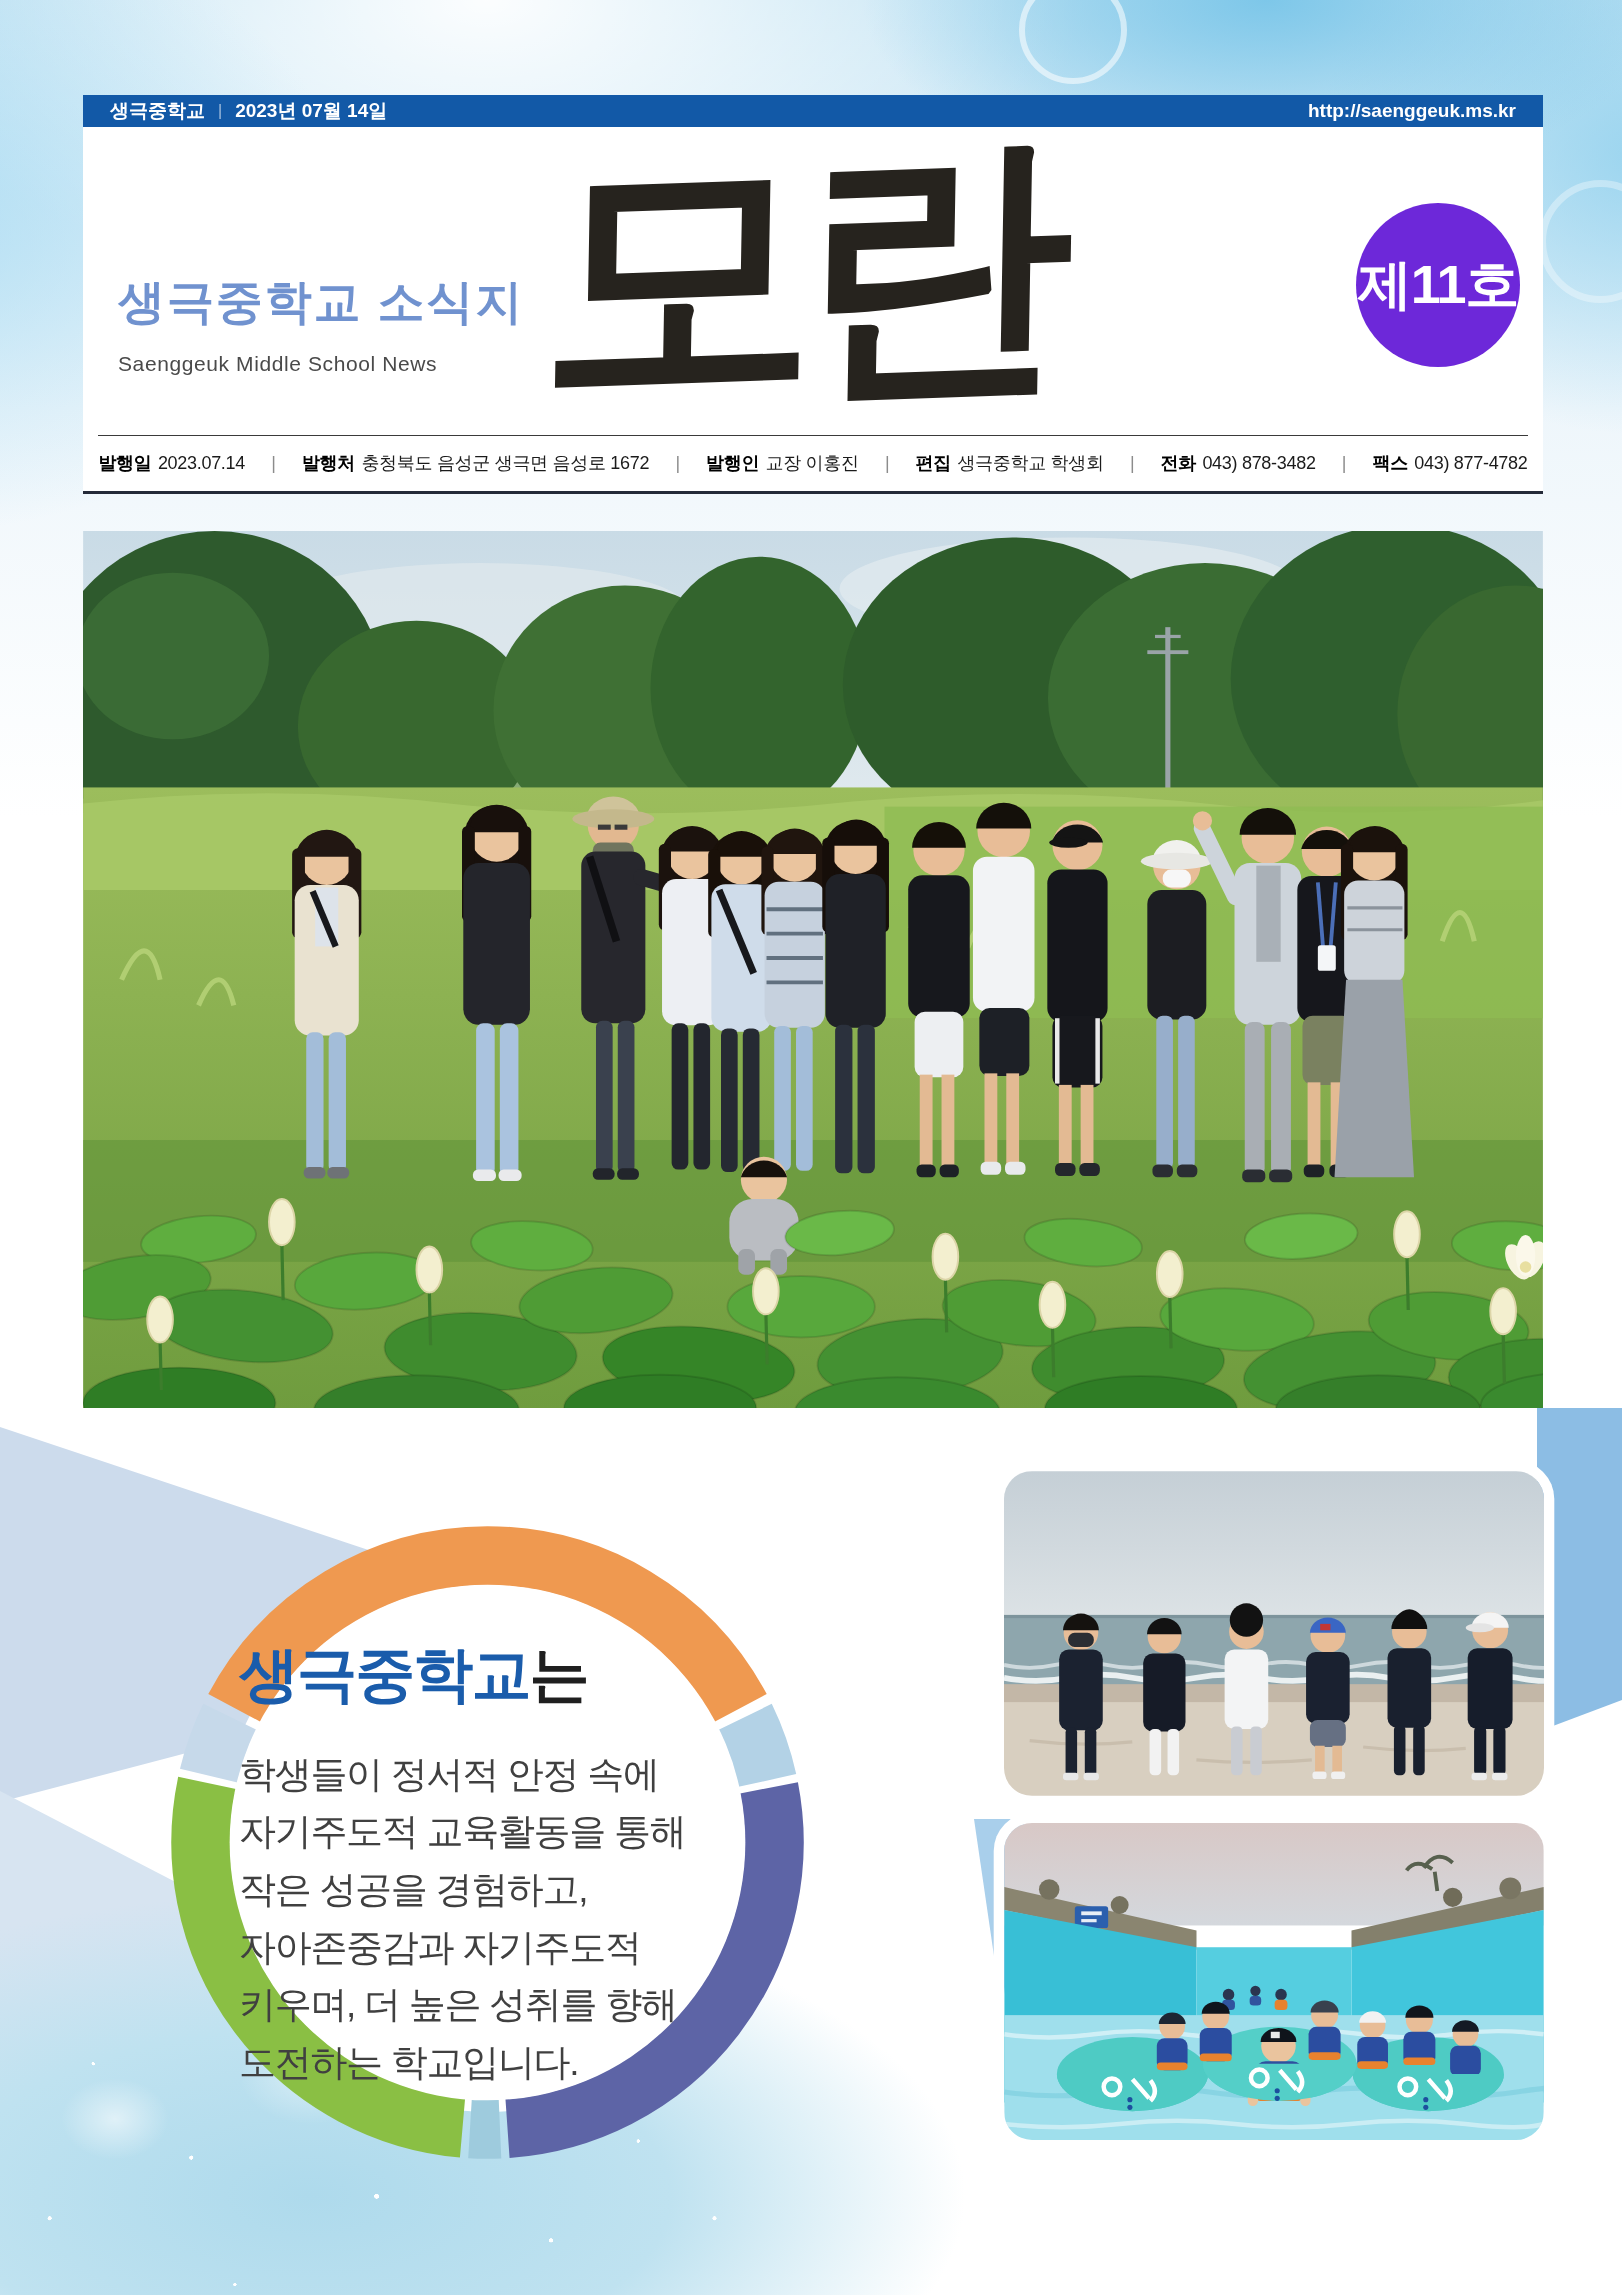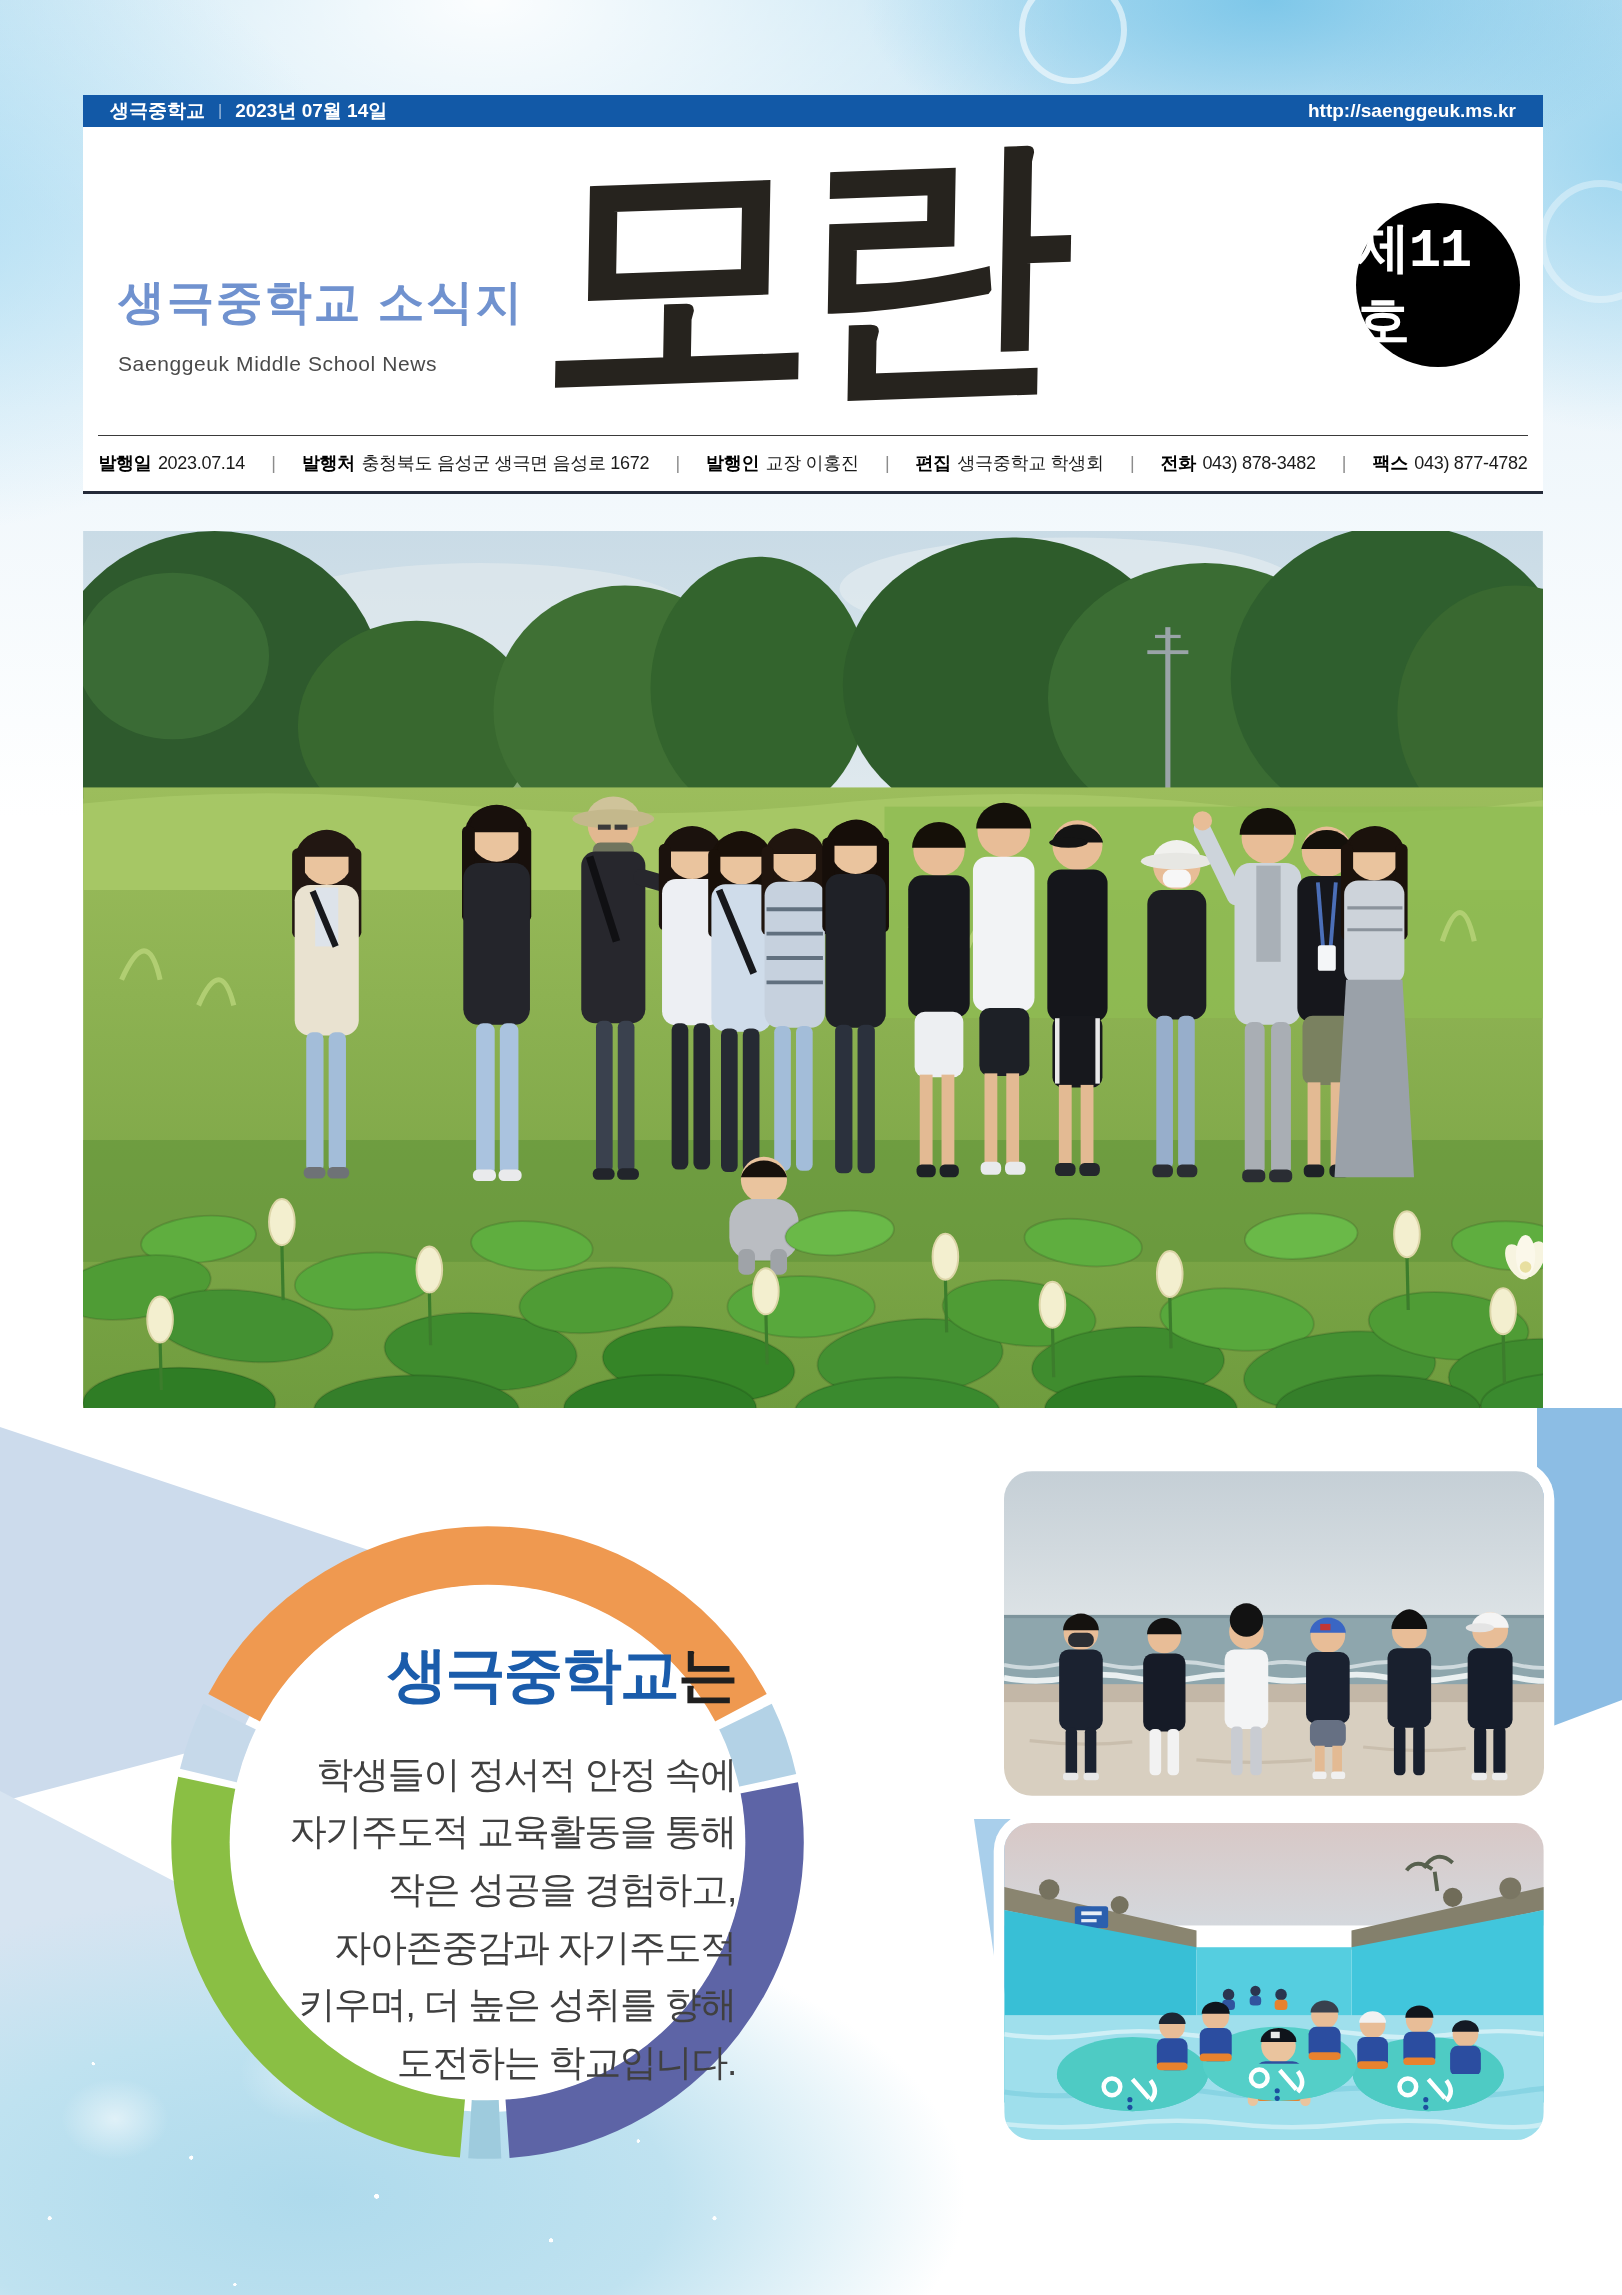--- a/index.html
+++ b/index.html
@@ -56,39 +56,39 @@
           justify-content:space-between;padding:0 27px;font-size:19px;font-weight:bold;}
   .topbar-left{display:flex;align-items:center;}
   .topbar .sep{opacity:.6;font-weight:400;margin:0 13px;font-size:16px;}
   .brand{position:absolute;left:35px;top:176px;}
   .brand-title{font-size:47px;font-weight:800;color:#7092cf;letter-spacing:1.9px;}
   .brand-sub{font-size:21px;color:#4a4a4a;margin-top:18px;letter-spacing:0.6px;}
   .logo{position:absolute;left:50%;top:42px;transform:translateX(-53%) rotate(-2deg) skewX(-3deg);
         font-family:"DejaVu Serif",serif;font-size:276px;line-height:.95;font-weight:700;
         color:#26231e;letter-spacing:-19px;white-space:nowrap;}
   .issue-badge{position:absolute;left:1273px;top:108px;width:164px;height:164px;border-radius:50%;
-        background:#000000;color:#fff;display:flex;align-items:center;justify-content:center;
-        font-size:54px;font-weight:800;letter-spacing:-1.3px;font-family:Liberation Mono, monospace;}
+        background:#6d28d9;color:#fff;display:flex;align-items:center;justify-content:center;
+        font-size:54px;font-weight:800;letter-spacing:-1.3px;}
   .publine{position:absolute;left:15.4px;right:15.4px;top:340px;border-top:1.9px solid #3a3a3a;
         padding-top:15.4px;display:flex;justify-content:space-between;align-items:center;
         font-size:18px;color:#1b1b1b;white-space:nowrap;letter-spacing:-0.3px;}
   .publine b{font-weight:800;margin-right:6.4px;color:#000;}
   .publine .psep{color:#8c8c8c;font-weight:400;}
 
   
   .main-photo{position:absolute;left:83px;top:531px;width:1460px;height:877px;overflow:hidden;}
   .photo-card{position:absolute;border-radius:28px;overflow:hidden;box-shadow:0 0 0 10.3px #ffffff;}
   .photo-beach{left:1004px;top:1471px;width:540px;height:325px;}
   .photo-water{left:1004px;top:1823px;width:540px;height:317px;}
   svg{display:block;}
 
   
   .intro{position:absolute;left:170px;top:1525px;width:635px;height:635px;}
   .intro-ring{position:absolute;left:0;top:0;}
-  .intro-text{position:absolute;left:69px;right:69px;top:110px;text-align:right;}
+  .intro-text{position:absolute;left:69px;right:69px;top:110px;text-align:left;}
   .intro-head{font-size:60px;letter-spacing:-1.9px;}
   .intro-head .school{color:#1a5cab;font-weight:800;}
   .intro-head .suffix{color:#1f1f1f;font-weight:700;}
   .intro-body{margin-top:29.5px;font-size:37px;line-height:1.56;color:#404040;
               font-weight:500;letter-spacing:-1.3px;}
 </style>
 </head>
 <body>
 
 <div class="page">

